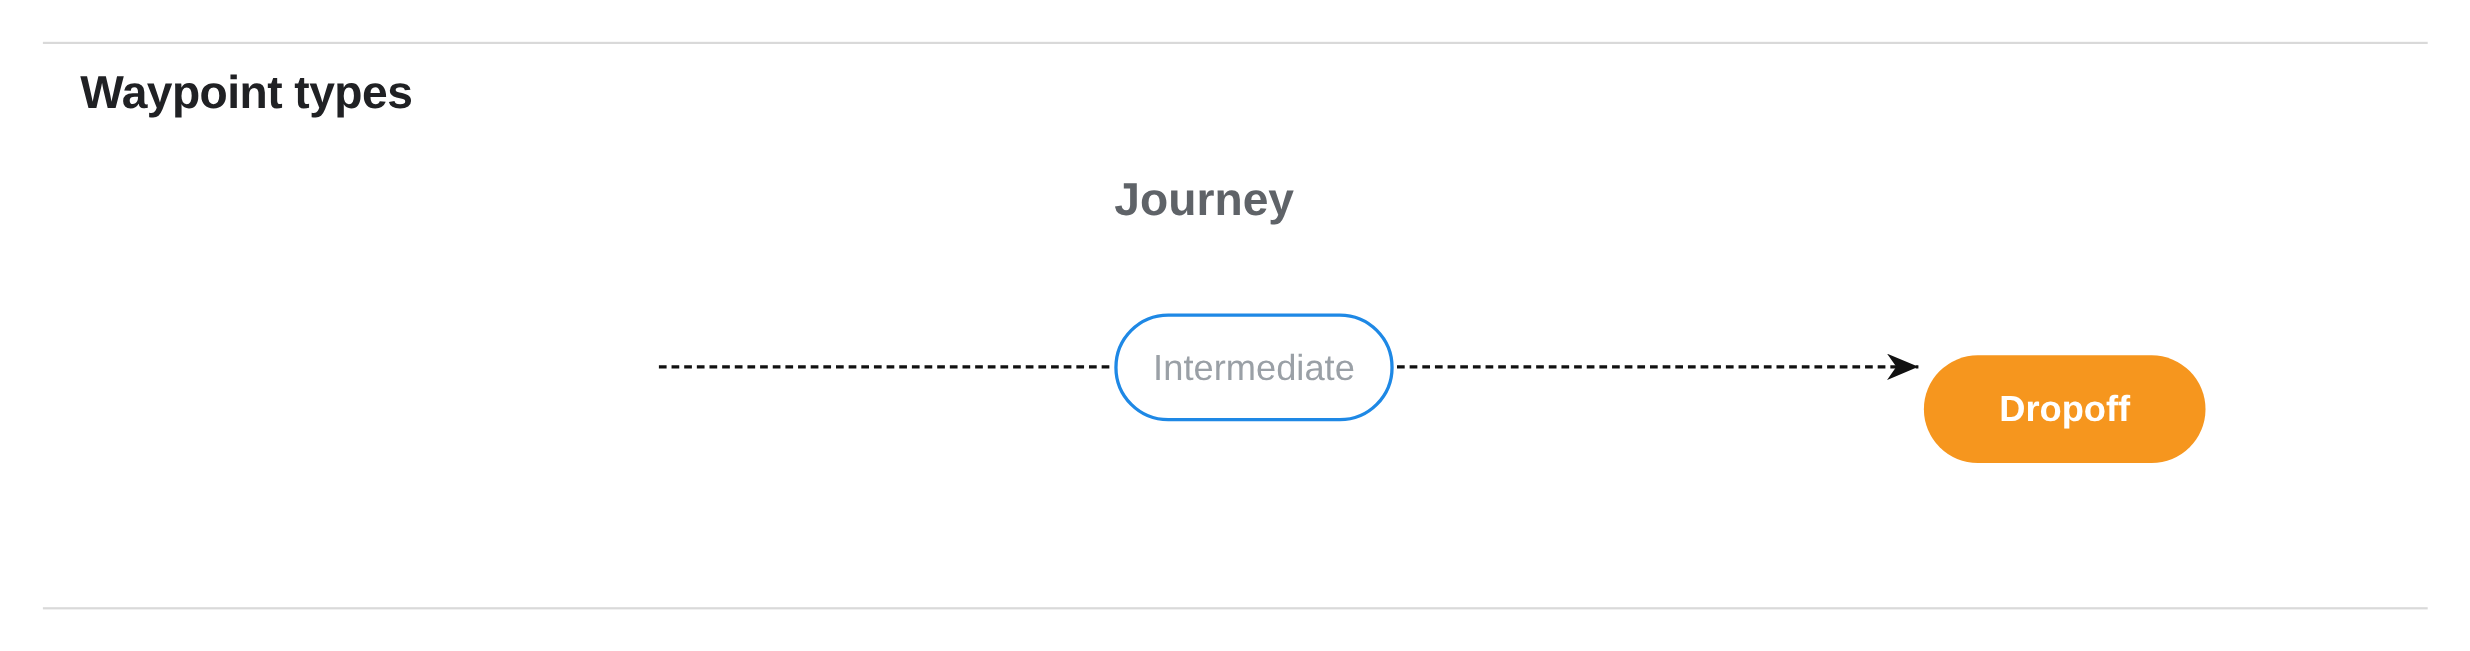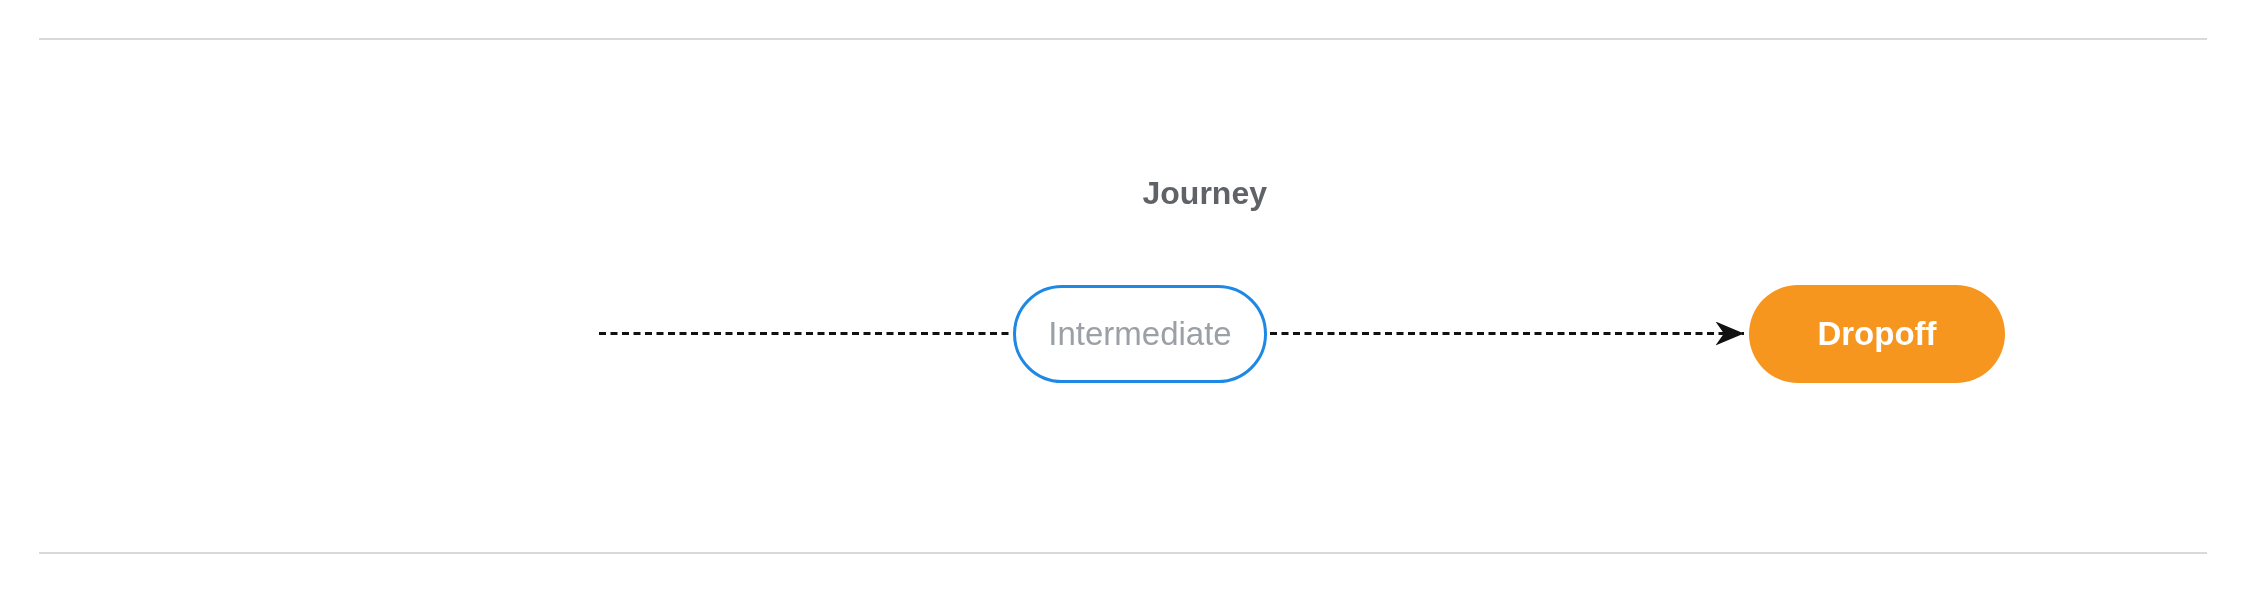--- a/index.html
+++ b/index.html
@@ -33,23 +33,23 @@
     line-height: 48px;
     font-weight: 700;
     color: #202124;
     letter-spacing: -0.5px;
     white-space: nowrap;
   }
   .journey-label {
     position: absolute;
     left: 1013px;
     width: 254px;
-    top: 174px;
-    text-align: right;
-    font-size: 32px;
+    top: 162px;
+    text-align: left;
+    font-size: 42px;
     line-height: 38px;
     font-weight: 700;
     color: #5F6368;
     white-space: nowrap;
   }
   .connectors {
     position: absolute;
     left: 0;
     top: 0;
     width: 2245px;
@@ -80,29 +80,30 @@
     font-weight: 700;
   }
   .node-outline {
     background: #FFFFFF;
     border: 3px solid #1E88E5;
     color: #9AA0A6;
     font-weight: 400;
   }
   .node-pickup       { left: 344px;  width: 253px; }
   .node-intermediate { left: 1013px; width: 254px; align-items: center; }
-  .node-dropoff      { left: 1749px; width: 256px; }
+  .node-dropoff      { left: 1749px; width: 256px; margin-top: 38px; }
 </style>
 </head>
 <body>
 
 <div class="stage">
 
   <div class="divider divider-top"></div>
 
+  <h2 class="heading">Waypoint types</h2>
 
   <div class="journey-label">Journey</div>
 
   <svg class="connectors" viewBox="0 0 2245 592" xmlns="http://www.w3.org/2000/svg" aria-hidden="true">
     <defs>
       <marker id="arrowhead" viewBox="0 0 10 8" refX="9.5" refY="4" markerWidth="10" markerHeight="8" orient="auto">
         <path d="M0,0 L9.5,4 L0,8 L2.8,4 Z" fill="#111111"></path>
       </marker>
     </defs>
     <line class="edge" x1="599" y1="333.5" x2="1010" y2="333.5"></line>

